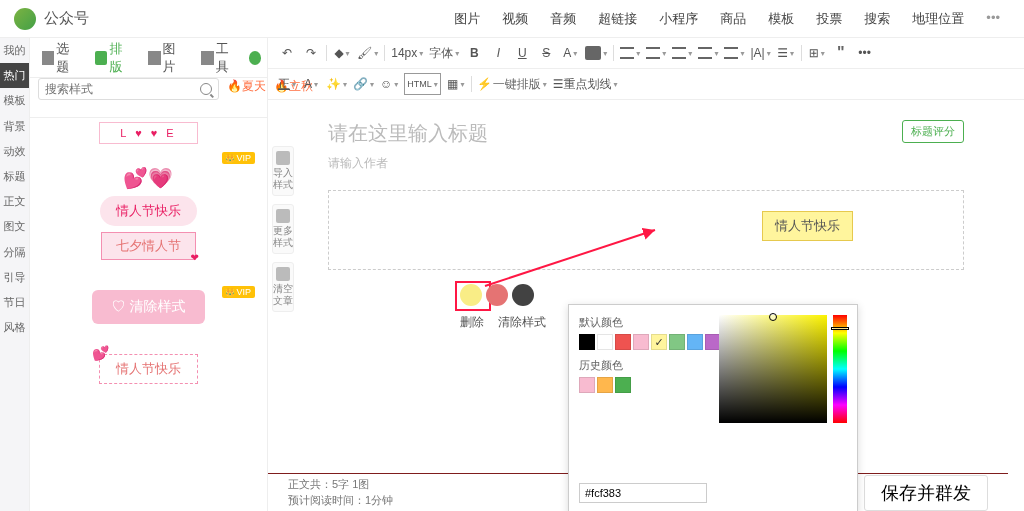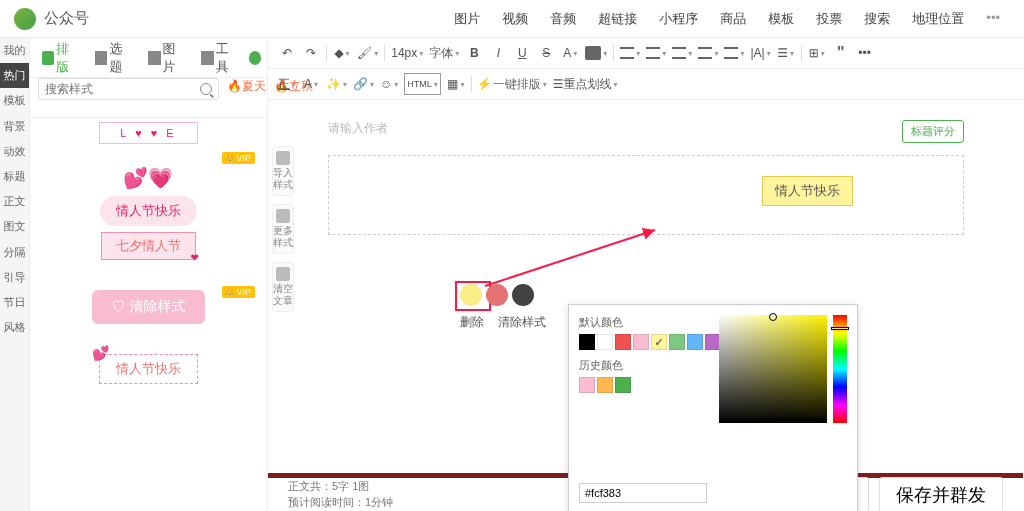--- a/index.html
+++ b/index.html
@@ -95,21 +95,21 @@
     .cp-sw { width: 16px; height: 16px; cursor: pointer; border: 1px solid rgba(0,0,0,0.1); position: relative; }
     .cp-sw.checked::after { content: '✓'; position: absolute; inset: 0; text-align: center; font-size: 11px; line-height: 14px; color: #333; }
     .cp-main { display: flex; gap: 6px; position: absolute; right: 10px; top: 10px; }
     .cp-gradient { width: 108px; height: 108px; background: linear-gradient(to bottom, transparent, #000), linear-gradient(to right, #fff, #fcf300); position: relative; cursor: crosshair; }
     .cp-gradient-cursor { position: absolute; width: 8px; height: 8px; border: 1px solid #000; border-radius: 50%; background: rgba(255,255,255,0.5); top: -2px; right: 50px; }
     .cp-hue { width: 14px; height: 108px; background: linear-gradient(to bottom, #f00, #ff0, #0f0, #0ff, #00f, #f0f, #f00); cursor: pointer; position: relative; }
     .cp-hue-cursor { position: absolute; left: -2px; right: -2px; height: 3px; border: 1px solid #000; top: 12px; background: rgba(255,255,255,0.5); }
     .cp-hex { margin-top: 90px; width: 128px; }
     .cp-hex input { width: 100%; border: 1px solid #ccc; padding: 3px 5px; font-size: 11px; outline: none; }
     
-    .footer-bar { position: absolute; bottom: 0; left: 268px; right: 1px; height: 38px; border-top: 5px solid #7f1d1d; display: flex; align-items: center; padding: 0 20px; font-size: 11px; color: #777; background: #fff; }
+    .footer-bar { position: absolute; bottom: 0; left: 268px; right: 16px; height: 38px; border-top: 1px solid #7f1d1d; display: flex; align-items: center; padding: 0 20px; font-size: 11px; color: #777; background: #fff; }
     .foot-left { flex: 1; line-height: 1.4; }
     .foot-actions { display: flex; gap: 10px; align-items: center; }
     .foot-link { color: #4caf50; border: 1px solid #4caf50; padding: 4px 10px; border-radius: 3px; cursor: pointer; display: flex; align-items: center; gap: 3px; }
     .foot-link::before { content: '✓'; }
     .foot-btn { padding: 5px 16px; border-radius: 3px; font-size: 18px; cursor: pointer; border: 1px solid #ddd; background: #fff; }
     .foot-btn.primary { background: #4caf50; color: #fff; border-color: #4caf50; }
     .foot-btn.primary::after { content: ' ▾'; font-size: 9px; }
     
     .circle-badge { position: absolute; left: 8px; top: 43px; width: 18px; height: 18px; background: #4caf50; border-radius: 50%; display:flex; align-items:center; justify-content:center; }
     .circle-badge::after { content: '✓'; color: #fff; font-size: 10px; }
@@ -149,27 +149,27 @@
     <div class="vert-nav-item">正文</div>
     <div class="vert-nav-item">图文</div>
     <div class="vert-nav-item">分隔</div>
     <div class="vert-nav-item">引导</div>
     <div class="vert-nav-item">节日</div>
     <div class="vert-nav-item">风格</div>
   </div>
 
   <div class="style-panel">
     <div class="style-tabs">
+      <div class="style-tab">
+          <span class="st-icon"></span>
+          <span>选题</span>
+        </div>
       <div class="style-tab active">
           <span class="st-icon green"></span>
           <span>排版</span>
-        </div>
-      <div class="style-tab">
-          <span class="st-icon"></span>
-          <span>选题</span>
         </div>
       <div class="style-tab">
           <span class="st-icon"></span>
           <span>图片</span>
         </div>
       <div class="style-tab">
           <span class="st-icon"></span>
           <span>工具</span>
         </div>
       <span class="dot-green"></span>
@@ -264,20 +264,21 @@
       <span class="tb-item tb-dd">☺</span>
       <span class="tb-item tb-dd" style="font-size:9px;border:1px solid #999;padding:0 2px;">HTML</span>
       <span class="tb-item tb-dd">▦</span>
       <span class="tb-sep"></span>
       <span class="tb-item tb-lightning tb-dd">⚡<span>一键排版</span></span>
       <span class="tb-item tb-dd">☰ <span>重点划线</span></span>
     </div>
 
     <div class="editor-canvas">
       <div class="rating-btn">标题评分</div>
+      <div class="title-input">请在这里输入标题</div>
       <div class="author-input">请输入作者</div>
       <div class="content-box">
         <span class="inserted-tag">情人节快乐</span>
       </div>
     </div>
   </div>
 
 </div>
 
 <svg class="arrow-svg">

